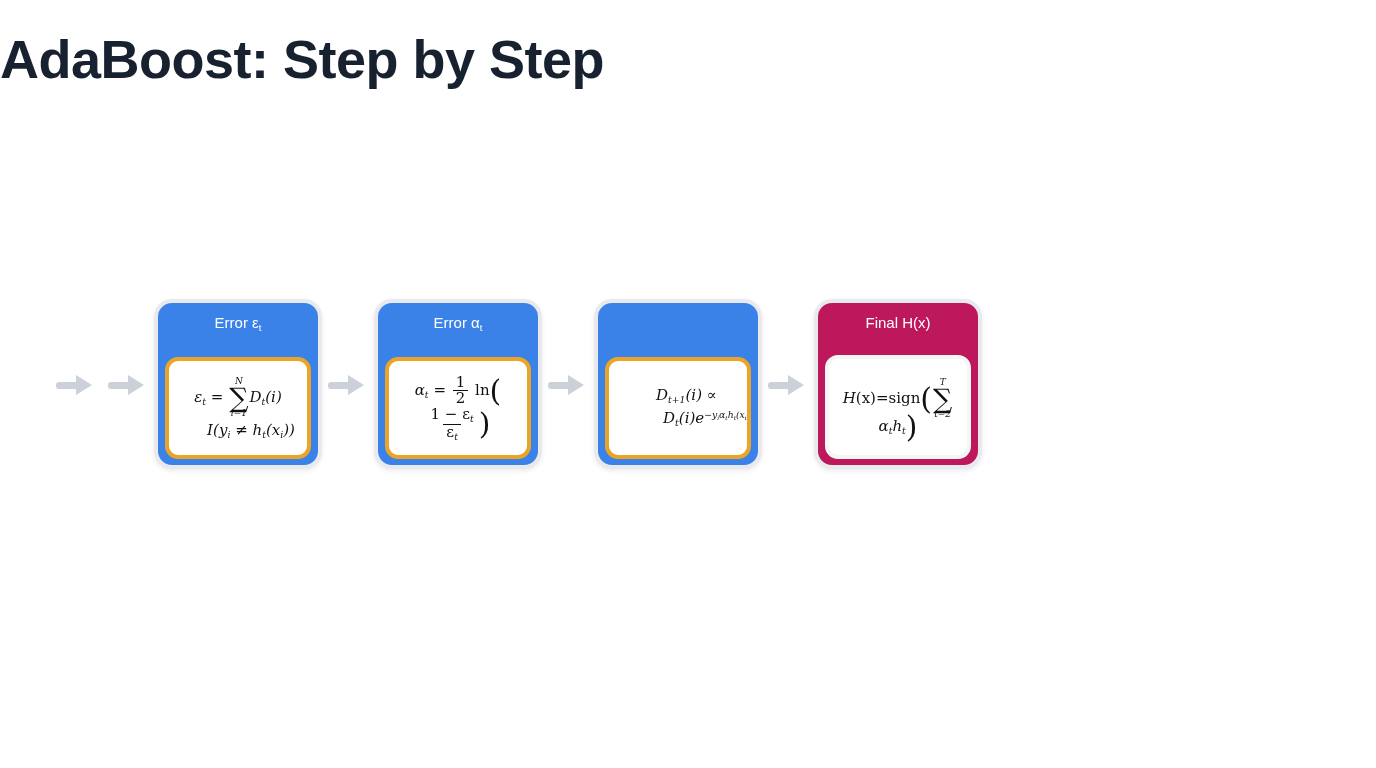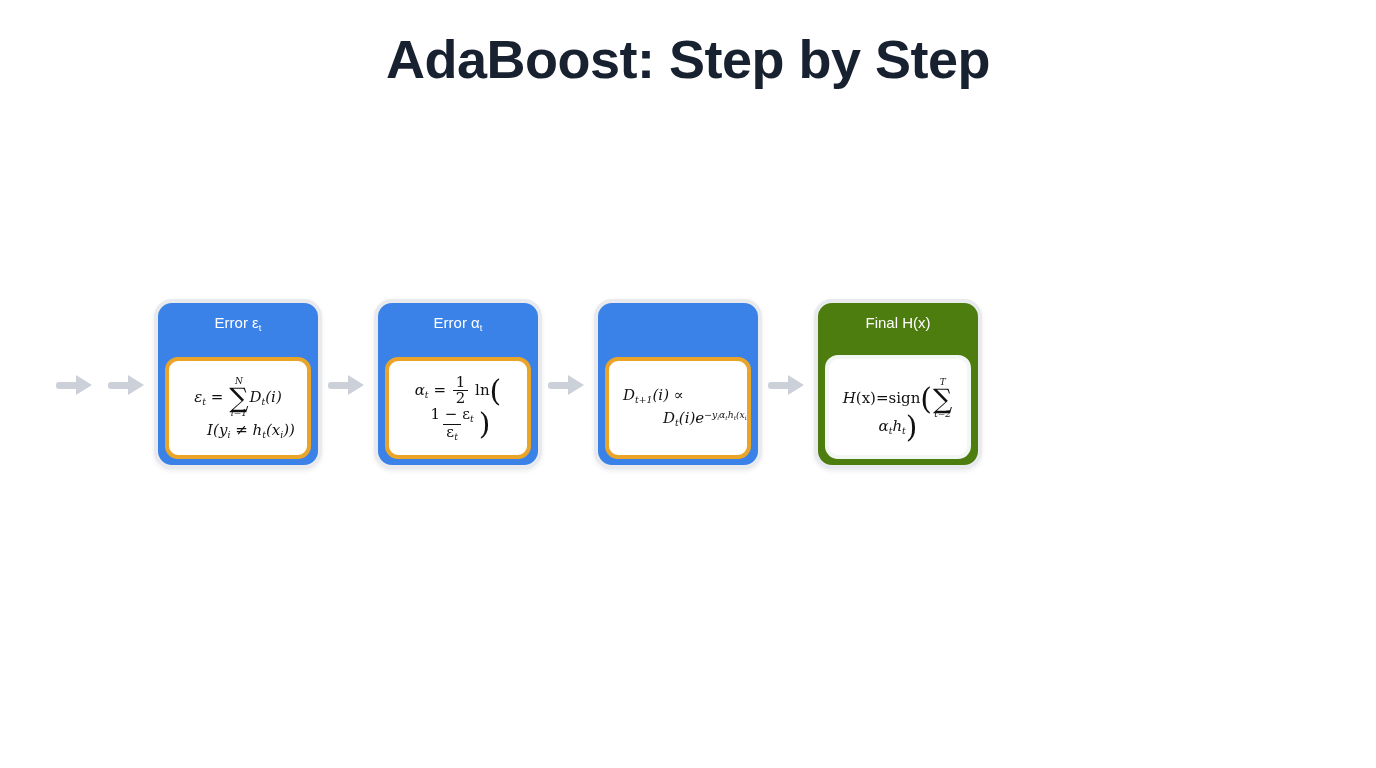--- a/index.html
+++ b/index.html
@@ -15,21 +15,21 @@
     font-family: "Liberation Sans", sans-serif;
     -webkit-font-smoothing: antialiased;
   }
 
   
   #page-title {
     position: absolute;
     top: 30px;
     left: 0;
     width: 1376px;
-    text-align: center;
+    text-align: left;
     font-size: 54px;
     font-weight: bold;
     color: #18212f;
     letter-spacing: -0.5px;
     line-height: 1.1;
   }
 
   
   #flow {
     position: absolute;
@@ -61,21 +61,21 @@
     box-shadow: 0 2px 4px rgba(60,70,90,0.10);
   }
   
   .node.card {
     background: #3b82e8;
     border: 4px solid #e8eaee;
     padding-top: 6px;
     box-shadow: 0 2px 4px rgba(60,70,90,0.10);
   }
   .node.final {
-    background: #4d7c0f;
+    background: #be185d;
     border: 4px solid #e8eaee;
     padding-top: 6px;
     box-shadow: 0 2px 4px rgba(60,70,90,0.10);
   }
 
   .node-label {
     color: #ffffff;
     font-size: 23px;
     line-height: 1.18;
     text-align: center;
@@ -261,21 +261,21 @@
     </div>
   </div>
 
   <div class="arrow">
     <div class="shaft"></div>
     <div class="head"></div>
   </div>
 
   <div class="node card">
     <div class="formula-card">
-      <div class="math" style="text-align:left; padding-left:8px;margin-left:12px;">
+      <div class="math" style="text-align:center; padding-left:8px;margin-left:12px;">
         <span class="mi">D</span><span class="sub">t+1</span><span class="mi">(i)</span>
         <span>∝</span>
         <span class="line2 indent-r"><span class="mi">D</span><span class="sub">t</span><span class="mi">(i)e</span><span class="sup"><span class="mi">−y</span><span class="sub">i</span><span class="mi">α</span><span class="sub">t</span><span class="mi">h</span><span class="sub">t</span><span class="mi">(x</span><span class="sub">i</span><span class="mi">)</span>
         </span></span>
       </div>
     </div>
   </div>
 
   <div class="arrow">
     <div class="shaft"></div>

